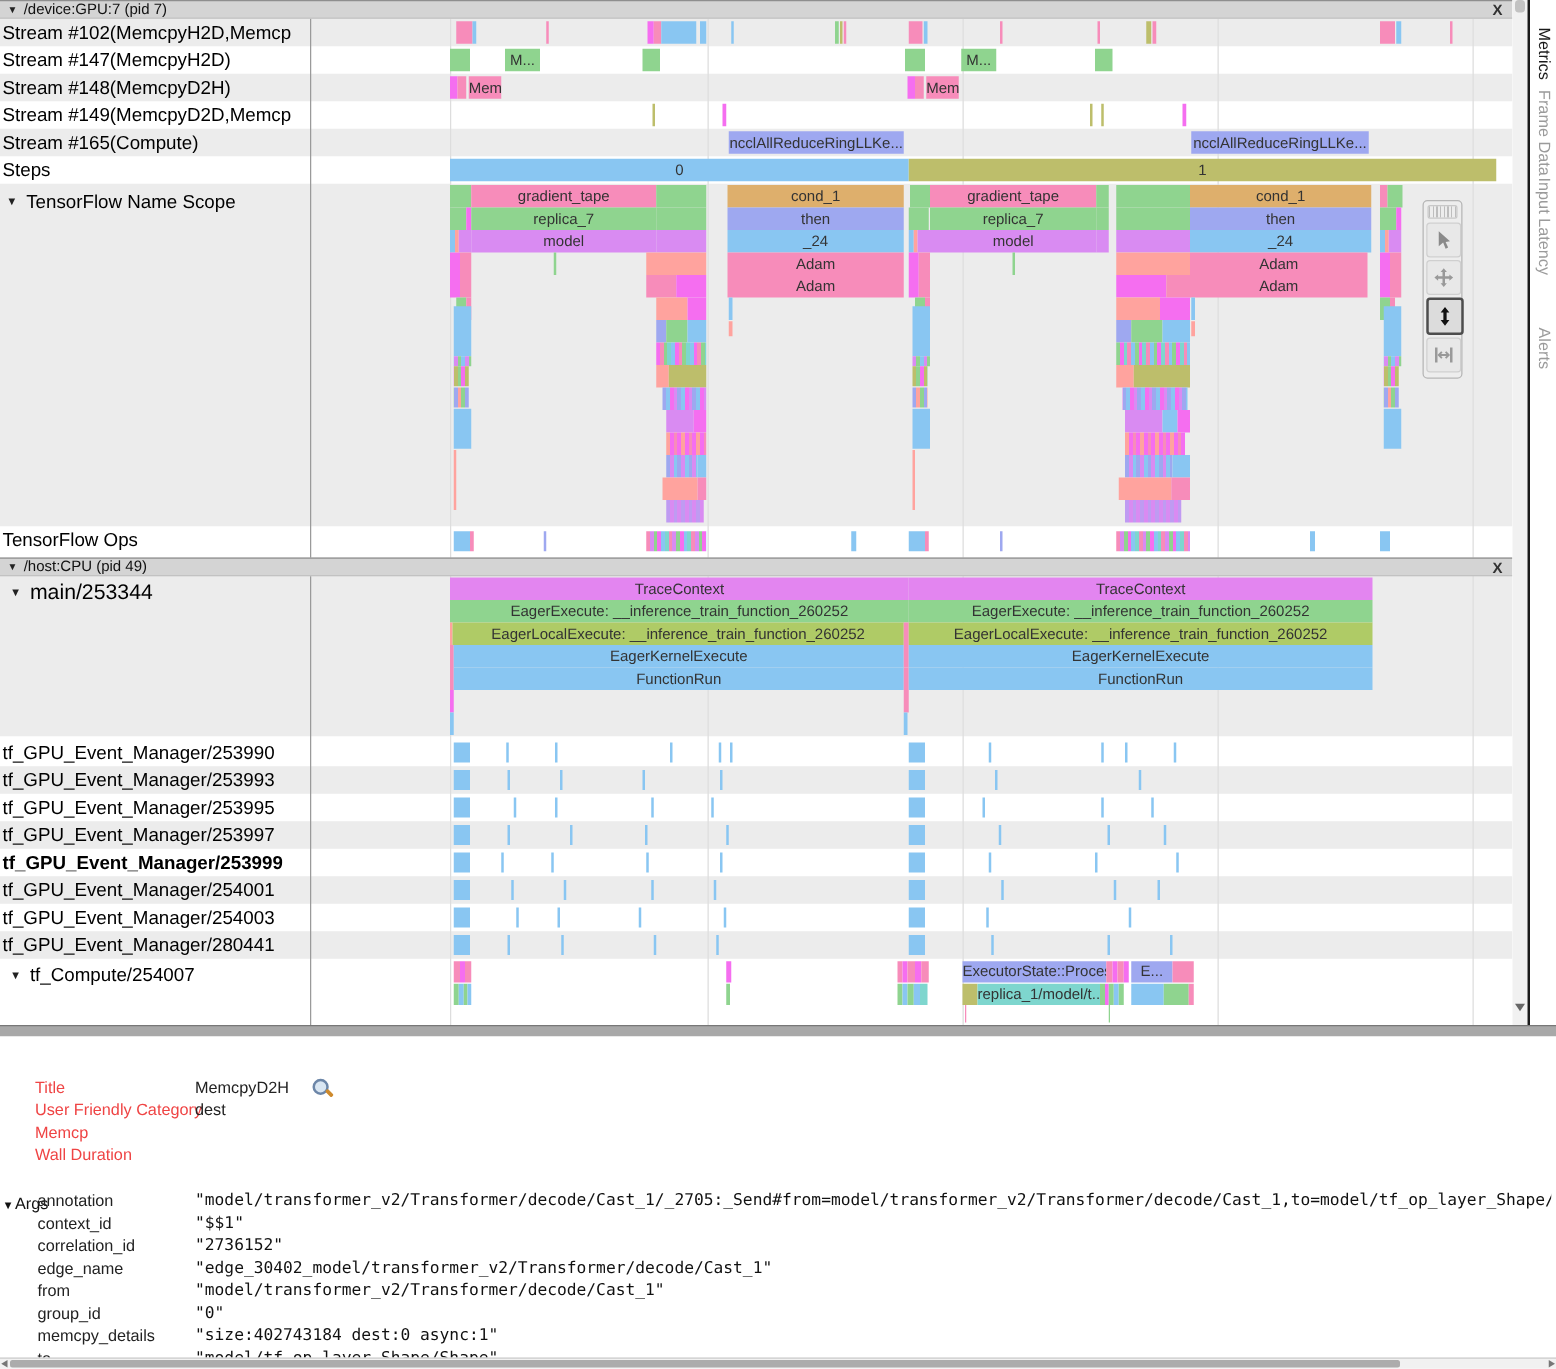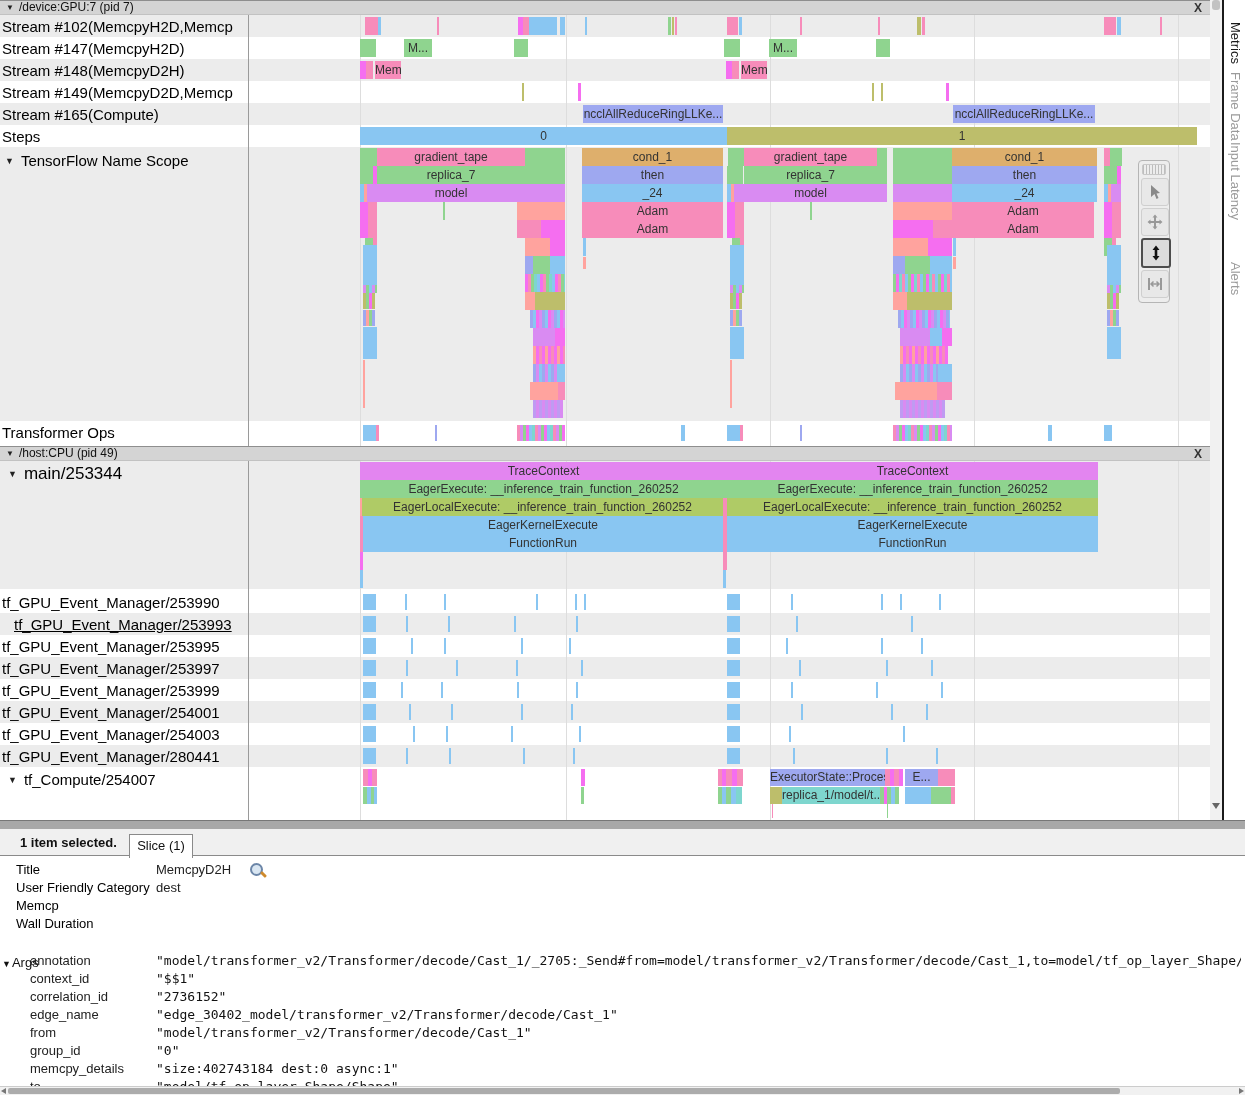--- a/index.html
+++ b/index.html
@@ -37,21 +37,21 @@
   .sidetab{position:absolute;left:4px;writing-mode:vertical-rl;font-size:13px;color:#9B9B9B;white-space:nowrap}
   .sidetab.active{color:#1a1a1a}
   #divband{position:absolute;left:0;top:820px;width:1245px;height:9px;background:#A8A8A8;
     border-top:1px solid #777;box-sizing:border-box;z-index:9}
   #details{position:absolute;left:0;top:829px;width:1245px;height:257px;background:#fff;z-index:2}
   #tabbar{position:absolute;left:0;top:0;width:1245px;height:27px;background:#F0F0F0;
     border-bottom:1px solid #8A8A8A;box-sizing:border-box}
   #status{position:absolute;left:20px;top:6px;font-size:13px;font-weight:bold;color:#111}
   #slice-tab{position:absolute;left:129px;top:5px;width:62px;height:23px;background:#fff;
     border:1px solid #8A8A8A;border-bottom:none;text-align:center;font-size:13px;line-height:22px;z-index:3}
-  .frow-label{position:absolute;left:16px;font-size:13px;color:#000000;white-space:nowrap}
+  .frow-label{position:absolute;left:28px;font-size:13px;color:#ef4444;white-space:nowrap}
   .frow-value{position:absolute;left:156px;font-size:13px;color:#222;white-space:nowrap}
   .akey{position:absolute;left:30px;font-size:13px;color:#222;white-space:nowrap}
   .aval{position:absolute;left:156px;font-size:13px;color:#111;white-space:nowrap;overflow:hidden;
     width:1085px;font-family:"DejaVu Sans Mono",monospace}
   #args-head{position:absolute;left:2px;font-size:13px;color:#111}
   #args-head .arr{font-size:9px;margin-right:1px}
   .mag{position:absolute;width:9px;height:9px;border:2px solid #6C86A8;border-radius:50%;
     background:#D9E6F2}
   .mag::after{content:"";position:absolute;left:8px;top:8px;width:7px;height:3px;background:#CE8A2D;
     transform:rotate(45deg);border-radius:1px}
@@ -96,27 +96,27 @@
     <span class="hdr-close">X</span>
   </div>
   <div id="labels">
       <div class="tracklabel" style="top: 17px; left: 2px;"><span>Stream #102(MemcpyH2D,Memcp</span></div>
       <div class="tracklabel" style="top: 39px; left: 2px;"><span>Stream #147(MemcpyH2D)</span></div>
       <div class="tracklabel" style="top: 61px; left: 2px;"><span>Stream #148(MemcpyD2H)</span></div>
       <div class="tracklabel" style="top: 83px; left: 2px;"><span>Stream #149(MemcpyD2D,Memcp</span></div>
       <div class="tracklabel" style="top: 105px; left: 2px;"><span>Stream #165(Compute)</span></div>
       <div class="tracklabel" style="top: 127px; left: 2px; text-align: center;"><span>Steps</span></div>
       <div class="tracklabel" style="top: 151px; left: 5px;"><span class="arr">▼</span><span>TensorFlow Name Scope</span></div>
-      <div class="tracklabel" style="top: 423px; left: 2px;"><span>Transformer Ops</span></div>
+      <div class="tracklabel" style="top: 423px; left: 2px;"><span>TensorFlow Ops</span></div>
       <div class="tracklabel big" style="top: 464px; left: 8px;"><span class="arr">▼</span><span>main/253344</span></div>
       <div class="tracklabel" style="top: 593px; left: 2px;"><span>tf_GPU_Event_Manager/253990</span></div>
-      <div class="tracklabel" style="top: 615px; left: 14px; text-decoration: underline;"><span>tf_GPU_Event_Manager/253993</span></div>
+      <div class="tracklabel" style="top: 615px; left: 2px;"><span>tf_GPU_Event_Manager/253993</span></div>
       <div class="tracklabel" style="top: 637px; left: 2px;"><span>tf_GPU_Event_Manager/253995</span></div>
       <div class="tracklabel" style="top: 659px; left: 2px;"><span>tf_GPU_Event_Manager/253997</span></div>
-      <div class="tracklabel" style="top: 681px; left: 2px;"><span>tf_GPU_Event_Manager/253999</span></div>
+      <div class="tracklabel" style="top: 681px; left: 2px; font-weight: bold;"><span>tf_GPU_Event_Manager/253999</span></div>
       <div class="tracklabel" style="top: 703px; left: 2px;"><span>tf_GPU_Event_Manager/254001</span></div>
       <div class="tracklabel" style="top: 725px; left: 2px;"><span>tf_GPU_Event_Manager/254003</span></div>
       <div class="tracklabel" style="top: 747px; left: 2px;"><span>tf_GPU_Event_Manager/280441</span></div>
       <div class="tracklabel" style="top: 770px; left: 8px;"><span class="arr">▼</span><span>tf_Compute/254007</span></div>
     </div>
   <div id="bars">
       <div class="bar" style="left: 365px; top: 17px; width: 13px; height: 18px; line-height: 18px; background: rgb(247, 140, 186);"></div>
       <div class="bar" style="left: 378px; top: 17px; width: 3px; height: 18px; line-height: 18px; background: rgb(137, 198, 242);"></div>
       <div class="bar" style="left: 437px; top: 17px; width: 2px; height: 18px; line-height: 18px; background: rgb(247, 140, 186);"></div>
       <div class="bar" style="left: 518px; top: 17px; width: 5px; height: 18px; line-height: 18px; background: rgb(245, 110, 240);"></div>
@@ -458,24 +458,20 @@
 <div id="sidebar">
     <div class="sidetab active" style="top: 22px;">Metrics</div>
     <div class="sidetab" style="top: 72px;">Frame Data</div>
     <div class="sidetab" style="top: 142px;">Input Latency</div>
     <div class="sidetab" style="top: 262px;">Alerts</div>
   </div>
 
 <div id="divband"></div>
 
 <div id="details">
-  <div id="tabbar">
-    <span id="status">1 item selected.</span>
-    <div id="slice-tab">Slice (1)</div>
-  </div>
   <div id="fields">
       <div class="frow-label" style="top: 33px;">Title</div>
       <div class="frow-value" style="top: 33px;">MemcpyD2H</div>
       <div class="mag" style="left: 250px; top: 34px;"></div>
       <div class="frow-label" style="top: 51px;">User Friendly Category</div>
       <div class="frow-value" style="top: 51px;">dest</div>
       <div class="frow-label" style="top: 69px;">Memcp</div>
       <div class="frow-value" style="top: 69px;"></div>
       <div class="frow-label" style="top: 87px;">Wall Duration</div>
       <div class="frow-value" style="top: 87px;"></div>

